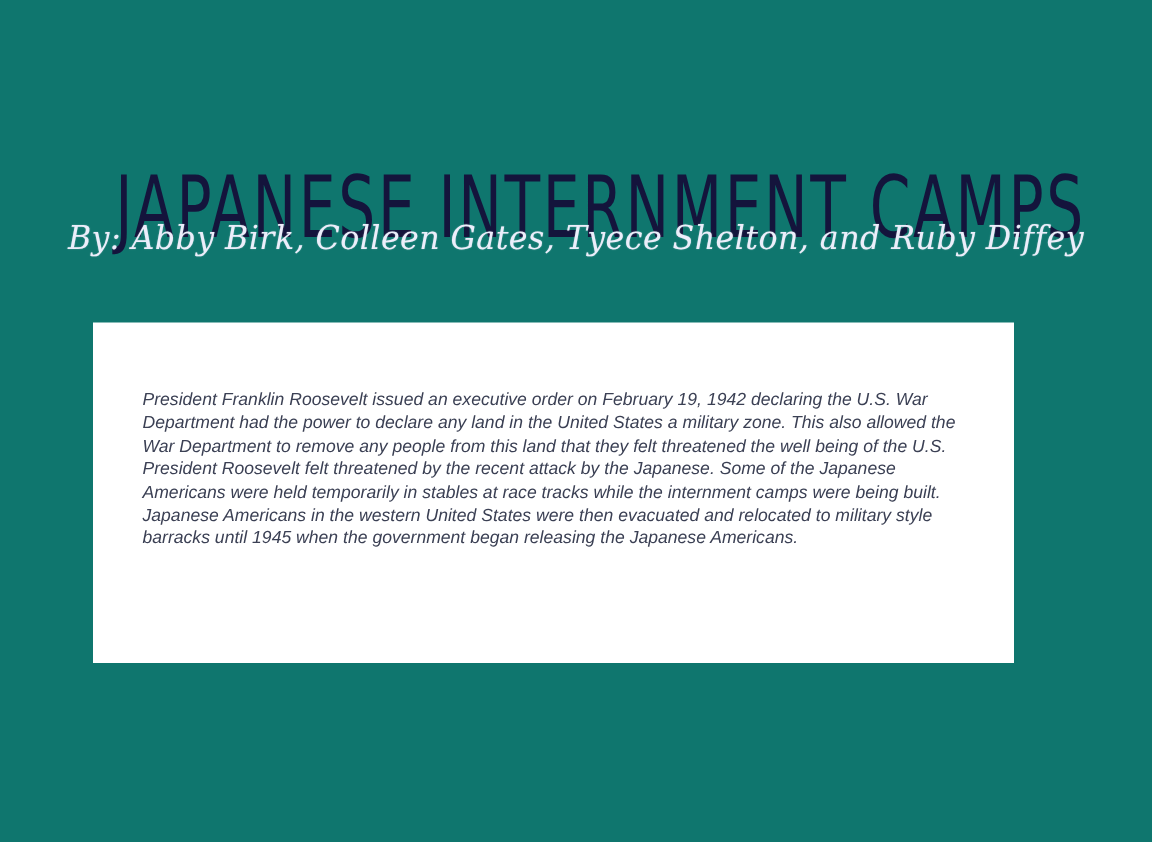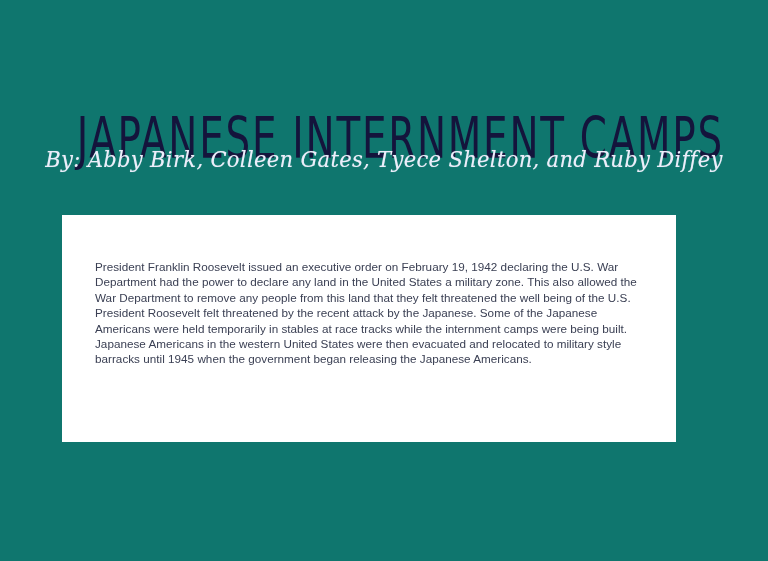--- a/index.html
+++ b/index.html
@@ -79,20 +79,21 @@
     left: 33px;
     top: 44px;
     width: 552px;
     color: #3b4054;
     font-family: "Liberation Sans", sans-serif;
     font-size: 11.7px;
     line-height: 15.4px;
     letter-spacing: 0.02px;
     text-align: left;
     margin: 0;
+    font-style: italic;
   }
 </style>
 </head>
 <body>
 
 <div class="slide">
 
   <h1 class="slide-title">Japanese Internment Camps</h1>
 
   <div class="slide-subtitle">By: Abby Birk, Colleen Gates, Tyece Shelton, and Ruby Diffey</div>

